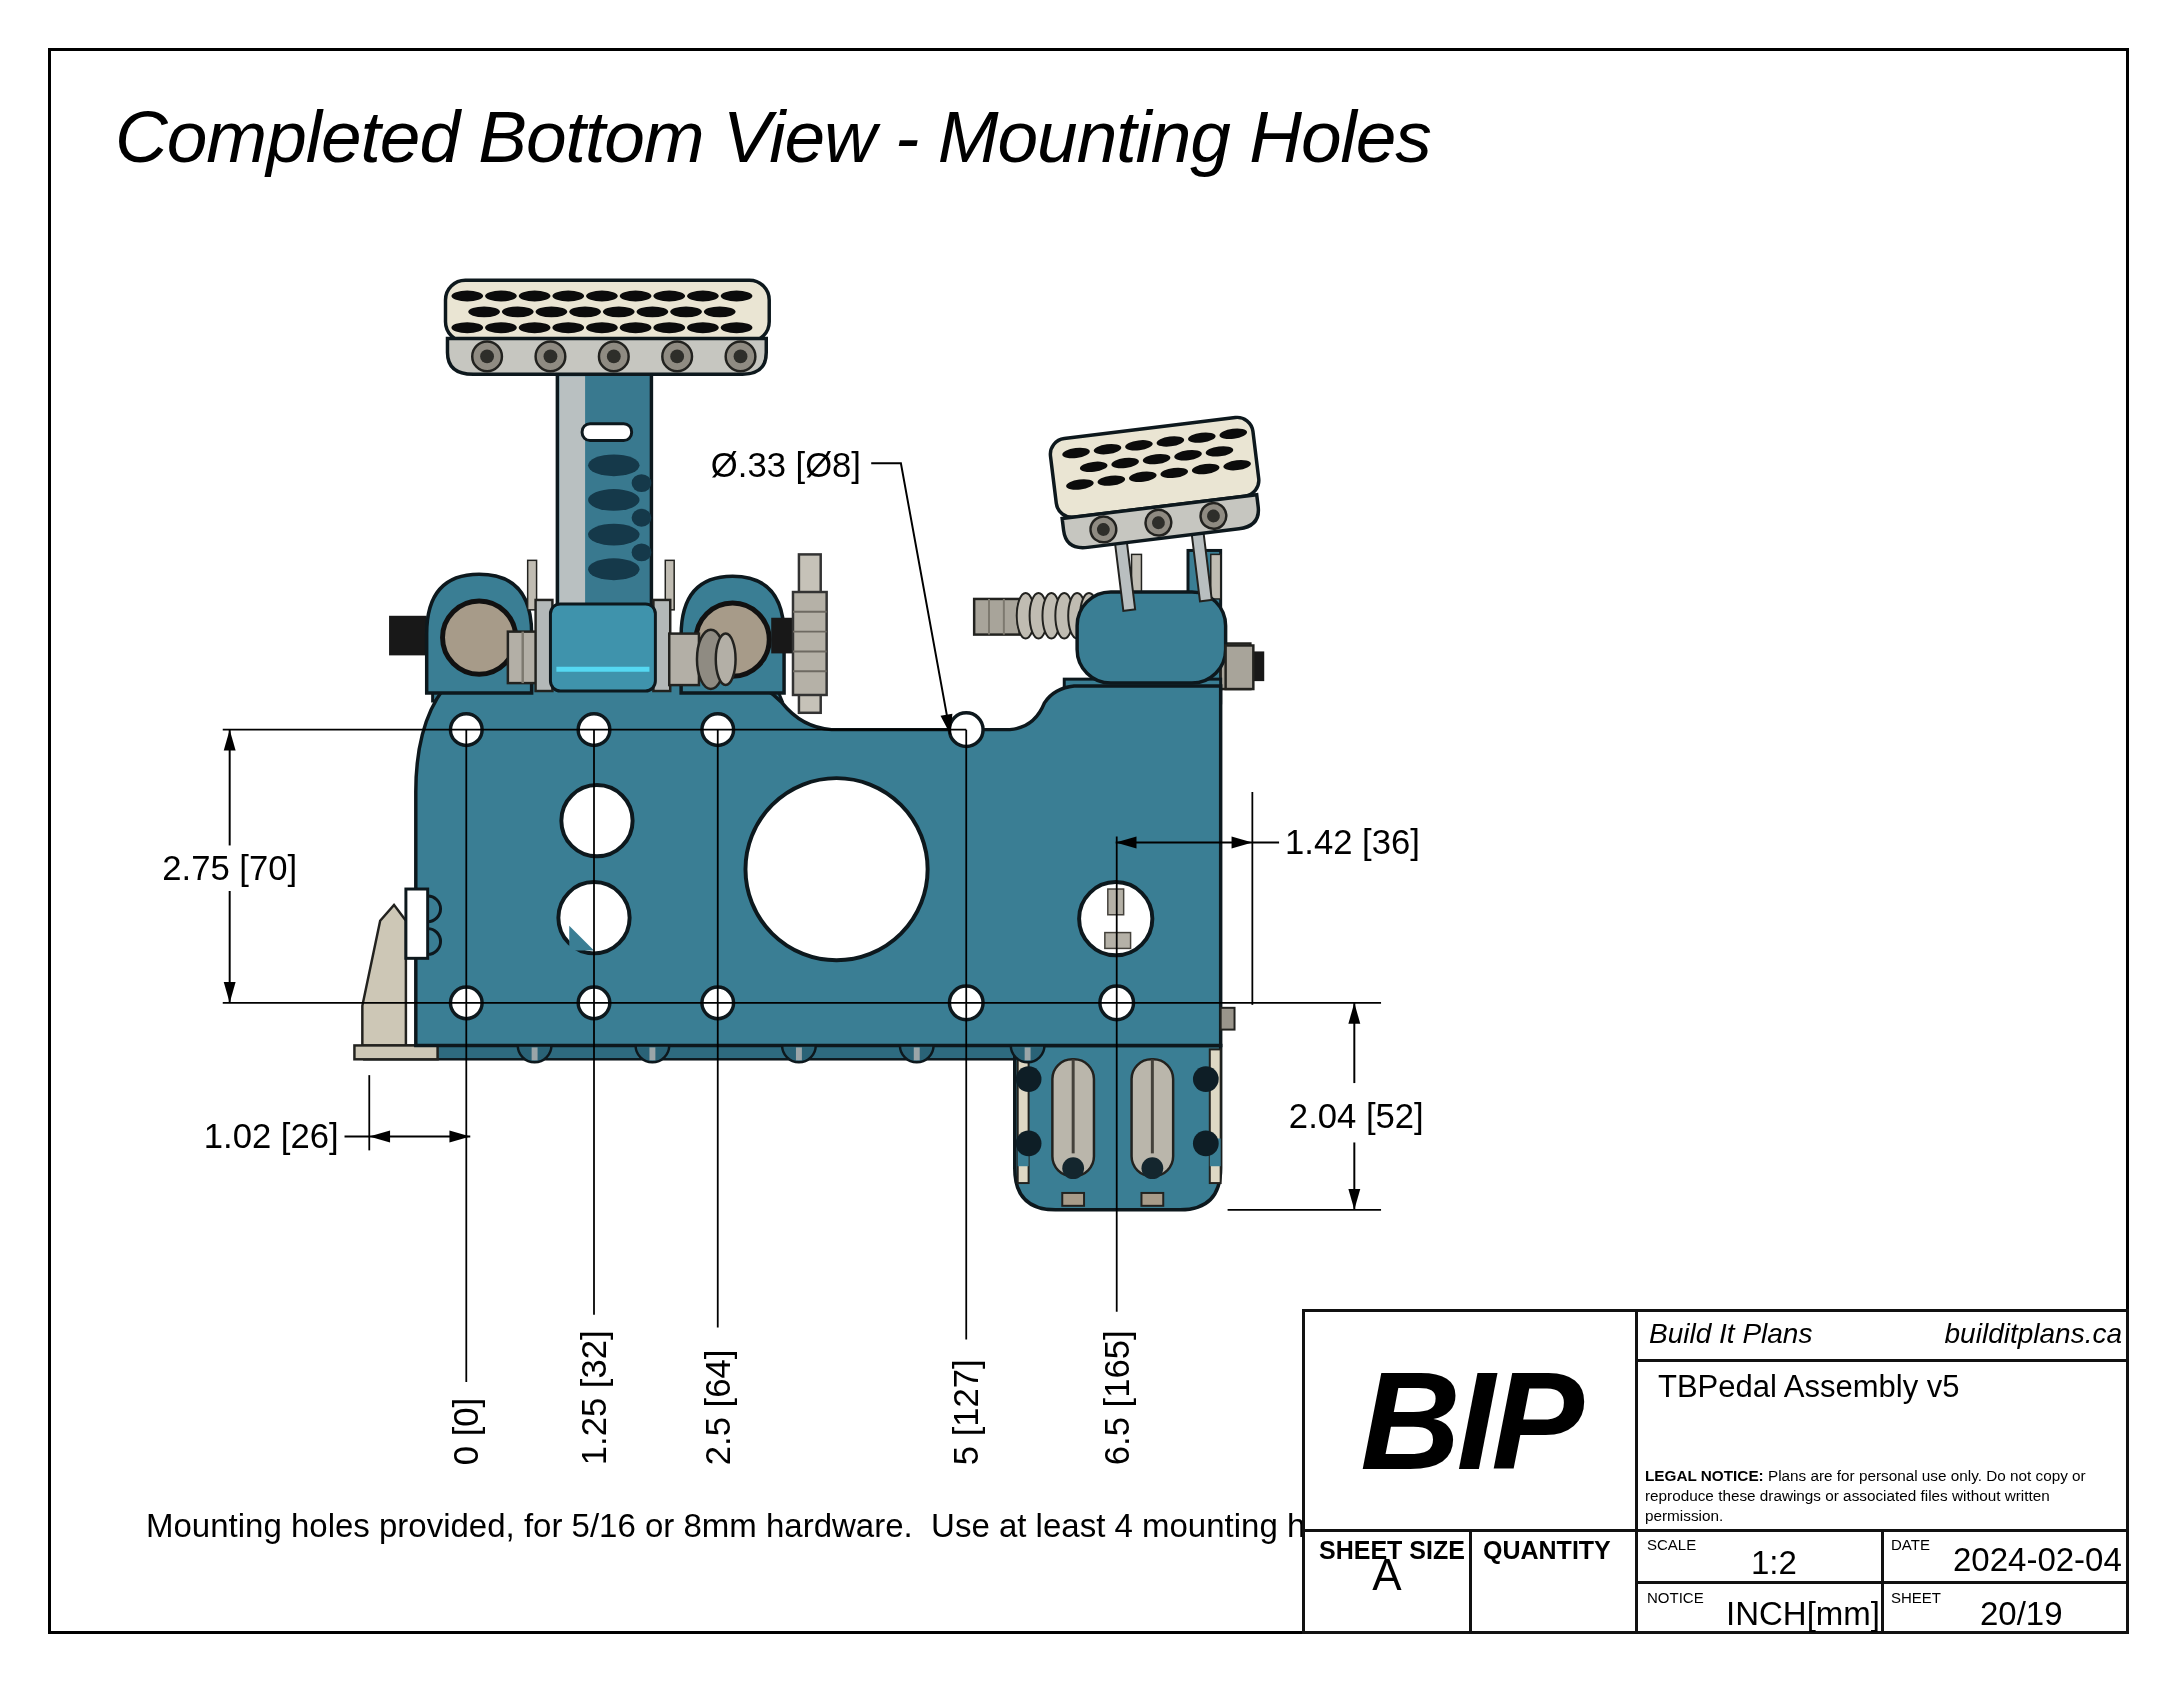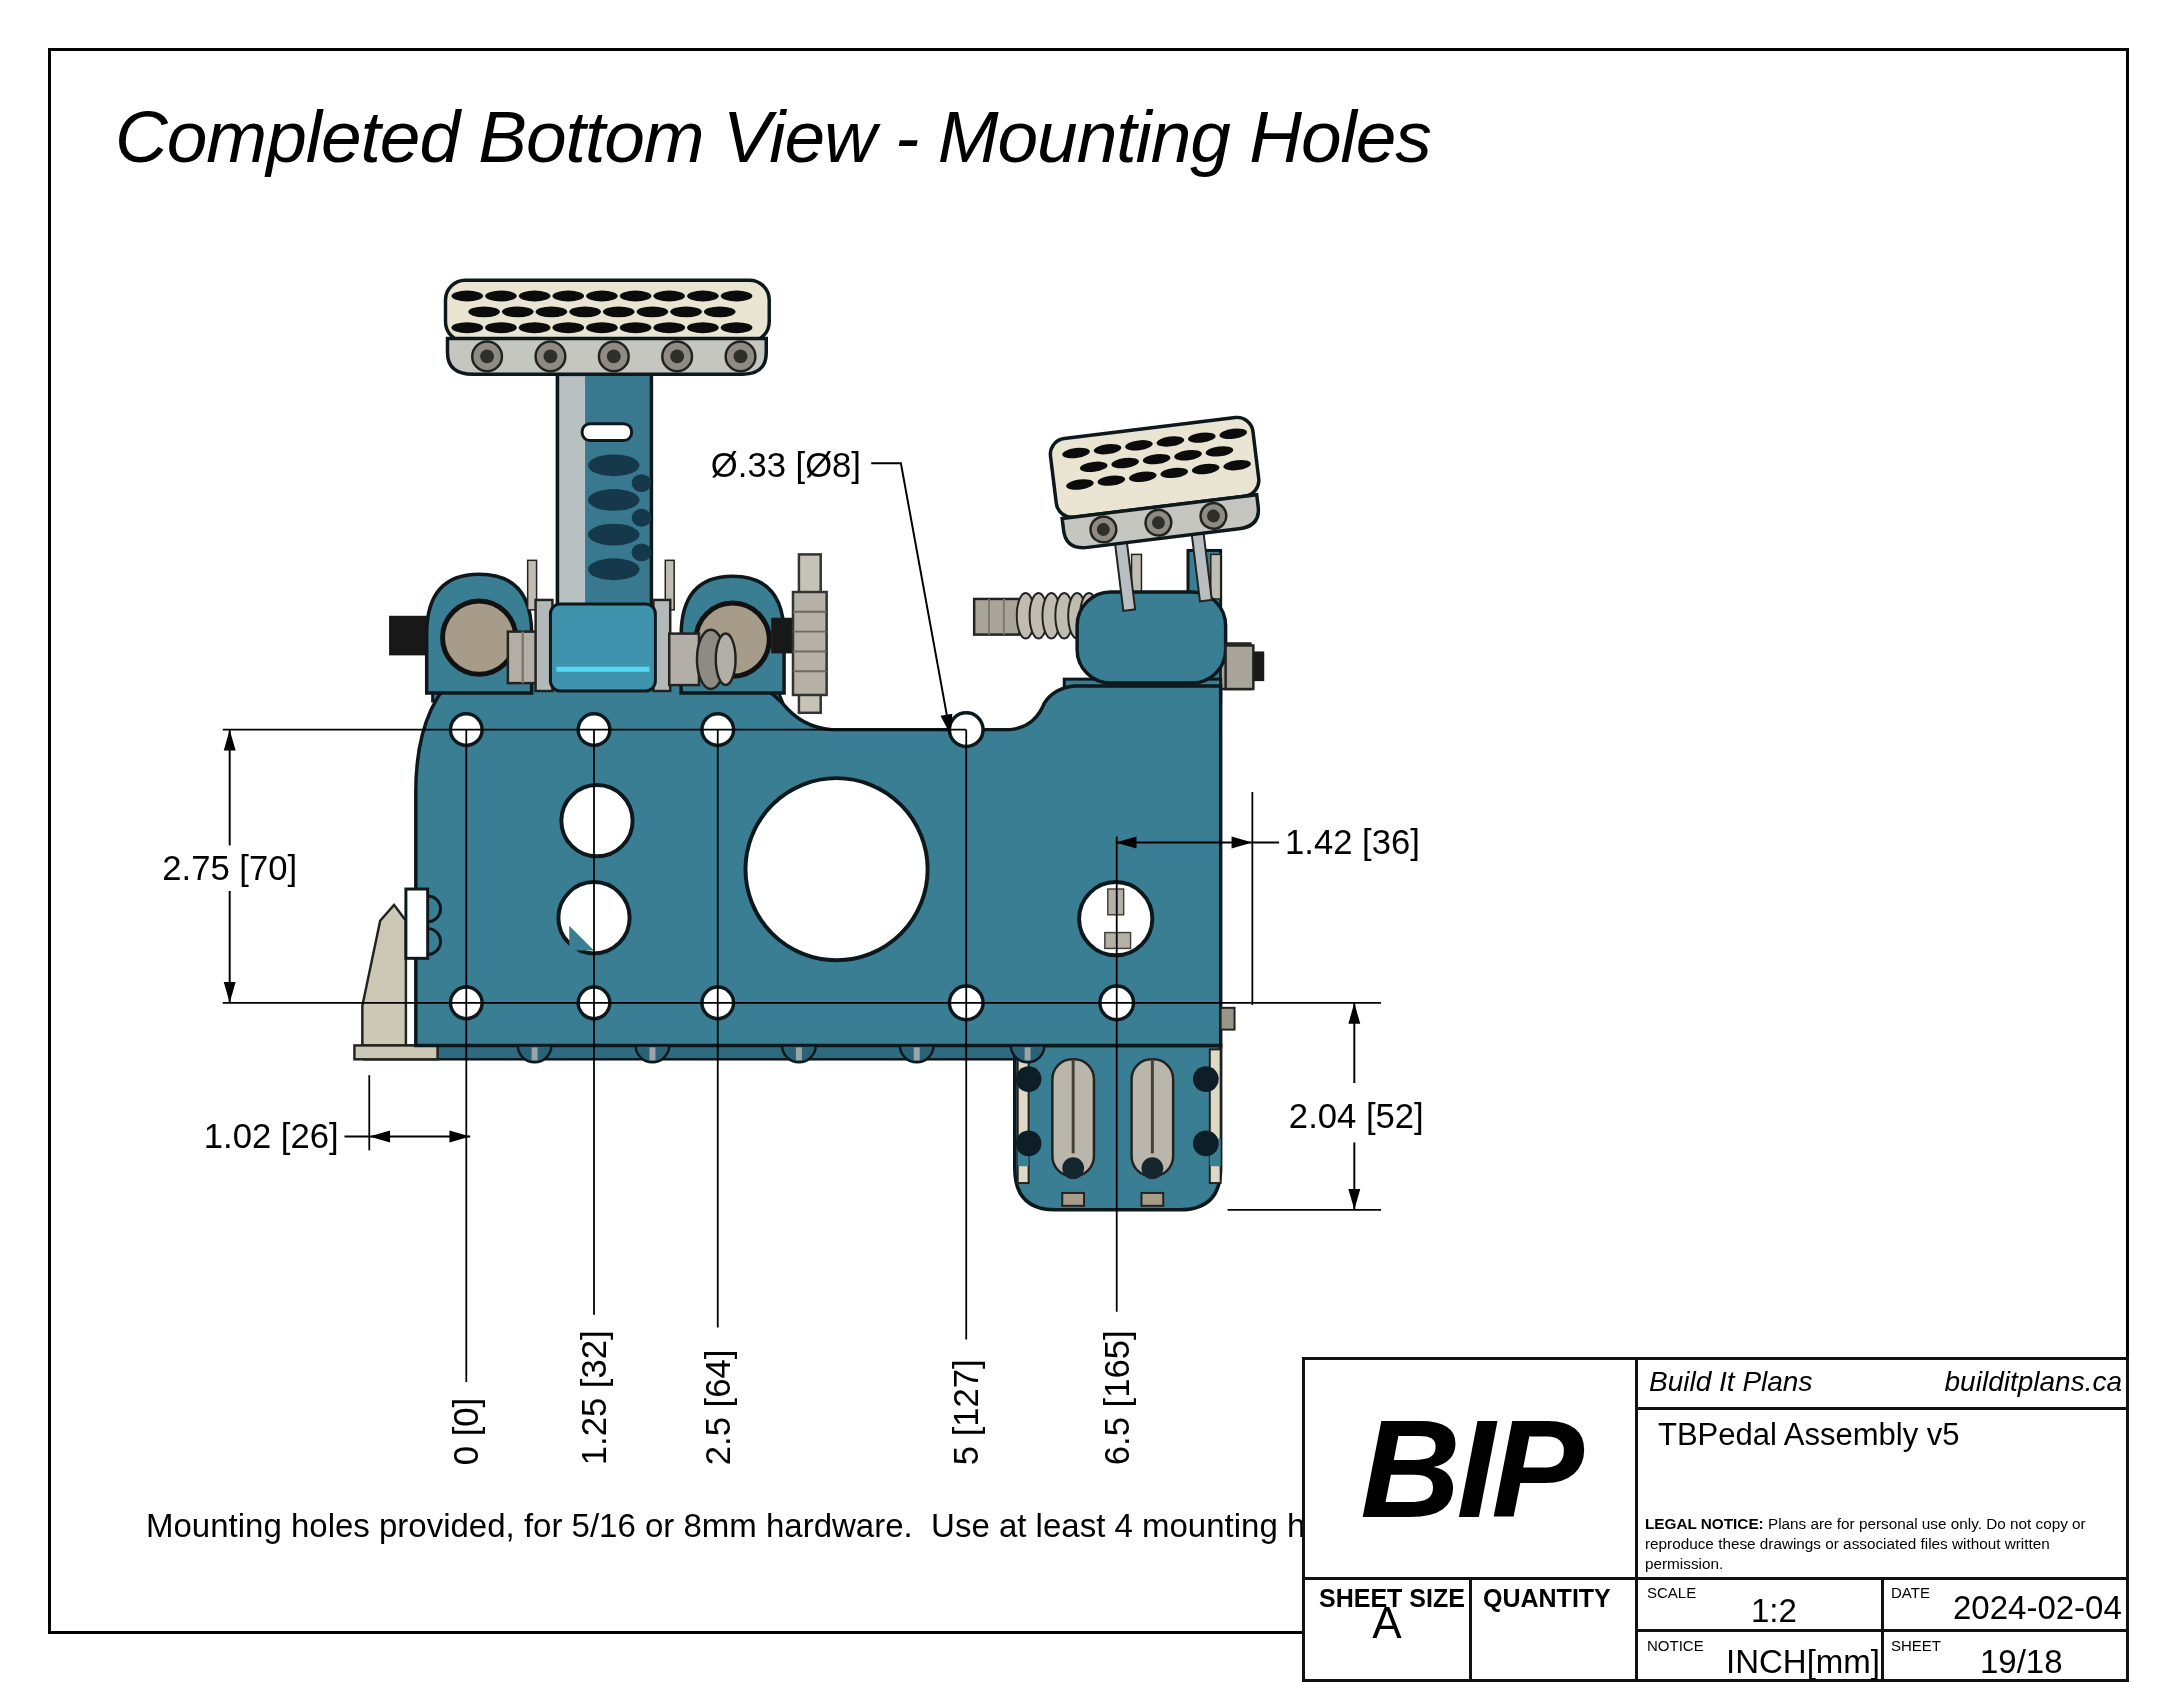--- a/index.html
+++ b/index.html
@@ -7,21 +7,21 @@
          font-family:"Liberation Sans",sans-serif;color:#000;border-radius:16px;}
   #border-frame{position:absolute;left:48px;top:48px;width:2081px;height:1586px;
                 border:3px solid #000;box-sizing:border-box;}
   #drawing-title{position:absolute;left:115px;top:95px;font-size:73px;font-style:italic;
                  letter-spacing:-1px;white-space:nowrap;}
   #drawing-svg{position:absolute;left:0;top:0;}
   #note{position:absolute;left:146px;top:1507px;font-size:33px;white-space:pre-wrap;}
 
   
   #title-block{position:absolute;left:1302px;top:1309px;width:827px;height:325px;
-               border:3px solid #111;box-sizing:border-box;background:#fff;margin-top:48px;}
+               border:3px solid #111;box-sizing:border-box;background:#fff;}
   .tb-line{position:absolute;background:#111;}
   .tb-abs{position:absolute;white-space:nowrap;}
   #bip-logo{position:absolute;left:0;top:0;width:330px;height:217px;display:flex;
             align-items:center;justify-content:center;font-size:139px;font-weight:bold;
             font-style:italic;letter-spacing:-4px;}
   .tb-small-label{font-size:15px;}
   .tb-cell-label{font-size:25px;font-weight:bold;}
   .tb-value{font-size:33px;}
   #tb-row-company{position:absolute;left:344px;top:6px;width:473px;display:flex;
                   justify-content:space-between;font-size:28px;font-style:italic;}
@@ -339,16 +339,16 @@
     <div class="tb-abs" style="left:167px;top:238px;width:162px;text-align:center;font-size:44px;"></div>
 
     <div class="tb-abs tb-small-label" style="left:342px;top:224px;">SCALE</div>
     <div class="tb-abs tb-value" style="left:446px;top:232px;">1:2</div>
     <div class="tb-abs tb-small-label" style="left:586px;top:224px;">DATE</div>
     <div class="tb-abs tb-value" style="left:648px;top:229px;">2024-02-04</div>
 
     <div class="tb-abs tb-small-label" style="left:342px;top:277px;">NOTICE</div>
     <div class="tb-abs tb-value" style="left:421px;top:283px;">INCH[mm]</div>
     <div class="tb-abs tb-small-label" style="left:586px;top:277px;">SHEET</div>
-    <div class="tb-abs tb-value" style="left:675px;top:283px;">19/18</div>
+    <div class="tb-abs tb-value" style="left:675px;top:283px;">20/19</div>
   </div>
 </div>
 
 
 </body></html>

